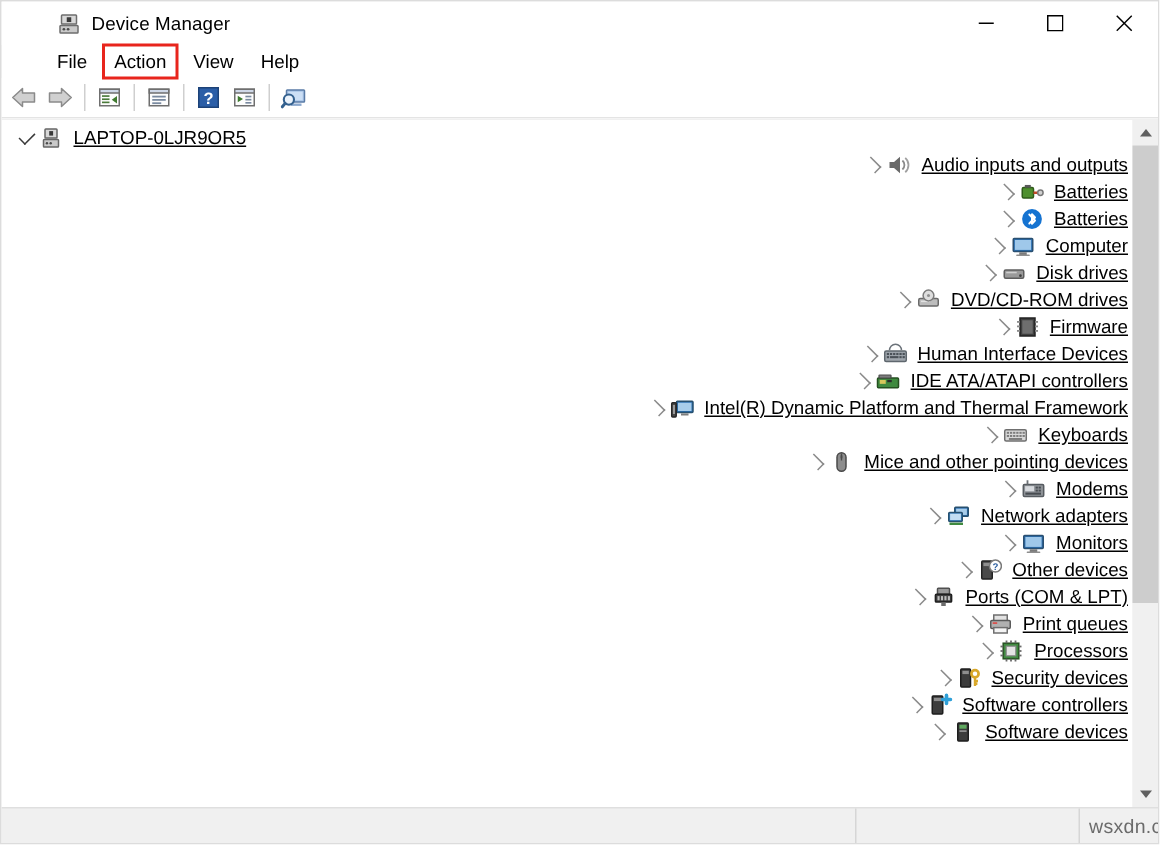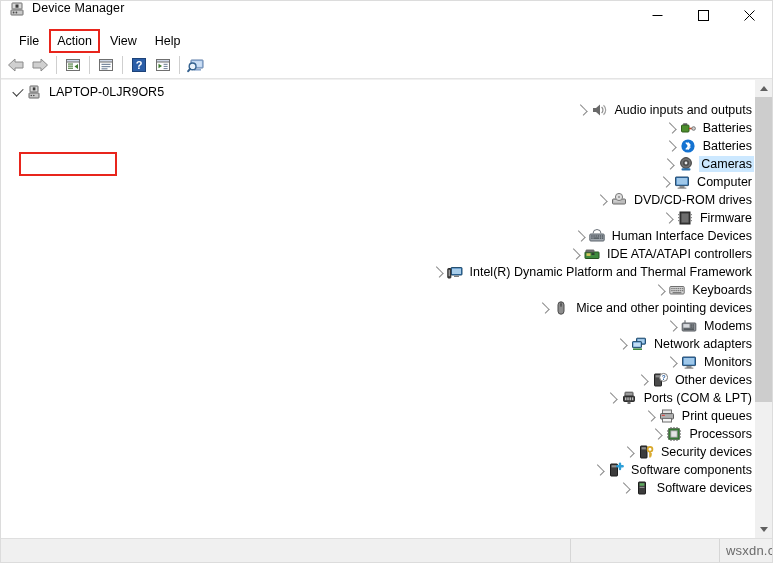--- a/index.html
+++ b/index.html
@@ -23,22 +23,23 @@
     display: flex;
     flex-direction: column;
   }
 
   
   .titlebar {
     height: 29px;
     flex: 0 0 29px;
     background: #ffffff;
     display: flex;
-    align-items: flex-start;
-    position: relative;
+    align-items: center;
+    position: relative;
+    padding-left: 29px;
   }
   .title-icon {
     width: 16px;
     height: 16px;
     margin-left: 8px;
     margin-right: 7px;
     flex: 0 0 16px;
     position: relative;
   }
   .title-text {
@@ -65,20 +66,21 @@
 
   
   .menubar {
     height: 22px;
     flex: 0 0 22px;
     background: #ffffff;
     display: flex;
     align-items: center;
     padding-left: 9px;
     position: relative;
+    margin-left: 19px;
   }
   .menu-item {
     font-size: 12.5px;
     color: #000000;
     padding: 2px 9px;
     white-space: nowrap;
     cursor: default;
     position: relative;
   }
   .menu-item.highlighted::after {
@@ -134,20 +136,21 @@
     padding-top: 3px;
     position: relative;
   }
   .row {
     height: 18px;
     display: flex;
     align-items: center;
     white-space: nowrap;
     cursor: default;
     position: relative;
+    text-decoration: underline;
   }
   .row .twisty {
     width: 16px;
     height: 18px;
     flex: 0 0 16px;
     display: flex;
     align-items: center;
     justify-content: center;
   }
   .row .ico {
@@ -421,43 +424,42 @@
         <div class="row child">
           <span class="twisty">
             <span class="chev"></span>
           </span>
           <span class="ico"><svg width="16" height="16" viewBox="0 0 16 16">
               <circle cx="8" cy="8" r="6.6" fill="#1573d1"></circle>
               <path d="M6.2,5 L10,9 L8,11.2 L8,4.8 L10,7 L6.2,11" fill="none" stroke="#ffffff" stroke-width="1.3" stroke-linejoin="round" stroke-linecap="round"></path>
             </svg></span>
           <span class="label">Batteries</span>
         </div>
-        <div class="row child selected boxed">
-          <span class="twisty">
-            <span class="chev"></span>
-          </span>
-          <span class="ico"><svg width="16" height="16" viewBox="0 0 16 16">
-              <circle cx="8" cy="7" r="5.4" fill="#707070" stroke="#3d3d3d" stroke-width="1"></circle>
-              <circle cx="8" cy="7" r="3" fill="#4a4a4a"></circle>
-              <circle cx="8" cy="7" r="1.4" fill="#e8e8e8"></circle>
-              <rect x="3.5" y="12.3" width="9" height="2.2" rx="1" fill="#2c6fa8"></rect>
-            </svg></span>
-          <span class="label">Cameras</span>
-        </div>
         <div class="row child">
           <span class="twisty">
             <span class="chev"></span>
           </span>
           <span class="ico"><svg width="16" height="16" viewBox="0 0 16 16">
               <rect x="1.5" y="3" width="13" height="8.6" rx="0.6" fill="#2d6fb0" stroke="#2a4f70" stroke-width="1"></rect>
               <rect x="2.6" y="4" width="10.8" height="6.6" fill="#9fc8ea"></rect>
               <rect x="5.5" y="12.2" width="5" height="1.8" fill="#7a7a7a"></rect>
               <rect x="3.5" y="13.6" width="9" height="1.1" rx="0.4" fill="#8e8e8e"></rect>
             </svg></span>
           <span class="label">Computer</span>
+        </div>
+        <div class="row child">
+          <span class="twisty">
+            <span class="chev"></span>
+          </span>
+          <span class="ico"><svg width="16" height="16" viewBox="0 0 16 16">
+              <rect x="1.5" y="6" width="13" height="5.5" rx="1" fill="#9a9a9a" stroke="#5d5d5d" stroke-width="1"></rect>
+              <rect x="2.8" y="7.2" width="7" height="1" fill="#cfcfcf"></rect>
+              <circle cx="12.3" cy="9.8" r="0.9" fill="#3f3f3f"></circle>
+            </svg></span>
+          <span class="label">Disk drives</span>
         </div>
         <div class="row child">
           <span class="twisty">
             <span class="chev"></span>
           </span>
           <span class="ico"><svg width="16" height="16" viewBox="0 0 16 16">
               <rect x="1.5" y="7" width="13" height="5" rx="1" fill="#bdbdbd" stroke="#6a6a6a" stroke-width="1"></rect>
               <rect x="3" y="8.4" width="6" height="1" fill="#e2e2e2"></rect>
               <circle cx="8" cy="5" r="3.6" fill="#dedede" stroke="#7c7c7c" stroke-width="1"></circle>
               <circle cx="8" cy="5" r="1" fill="#8f8f8f"></circle>
@@ -686,21 +688,21 @@
         </div>
         <div class="row child">
           <span class="twisty">
             <span class="chev"></span>
           </span>
           <span class="ico"><svg width="16" height="16" viewBox="0 0 16 16">
               <rect x="2.5" y="2" width="7" height="12" rx="0.6" fill="#3c3c3c" stroke="#1d1d1d" stroke-width="1"></rect>
               <rect x="3.6" y="3.2" width="4.8" height="2.2" fill="#8e8e8e"></rect>
               <path d="M12,1.6 L12,7 M9.3,4.3 L14.7,4.3" stroke="#2fa0d8" stroke-width="2.4" stroke-linecap="round"></path>
             </svg></span>
-          <span class="label">Software components</span>
+          <span class="label">Software controllers</span>
         </div>
         <div class="row child">
           <span class="twisty">
             <span class="chev"></span>
           </span>
           <span class="ico"><svg width="16" height="16" viewBox="0 0 16 16">
               <rect x="4.5" y="2" width="7" height="12" rx="0.6" fill="#3c3c3c" stroke="#1d1d1d" stroke-width="1"></rect>
               <rect x="5.6" y="3.2" width="4.8" height="2.6" fill="#5fa85f"></rect>
               <rect x="5.6" y="6.8" width="4.8" height="1.2" fill="#8e8e8e"></rect>
             </svg></span>

